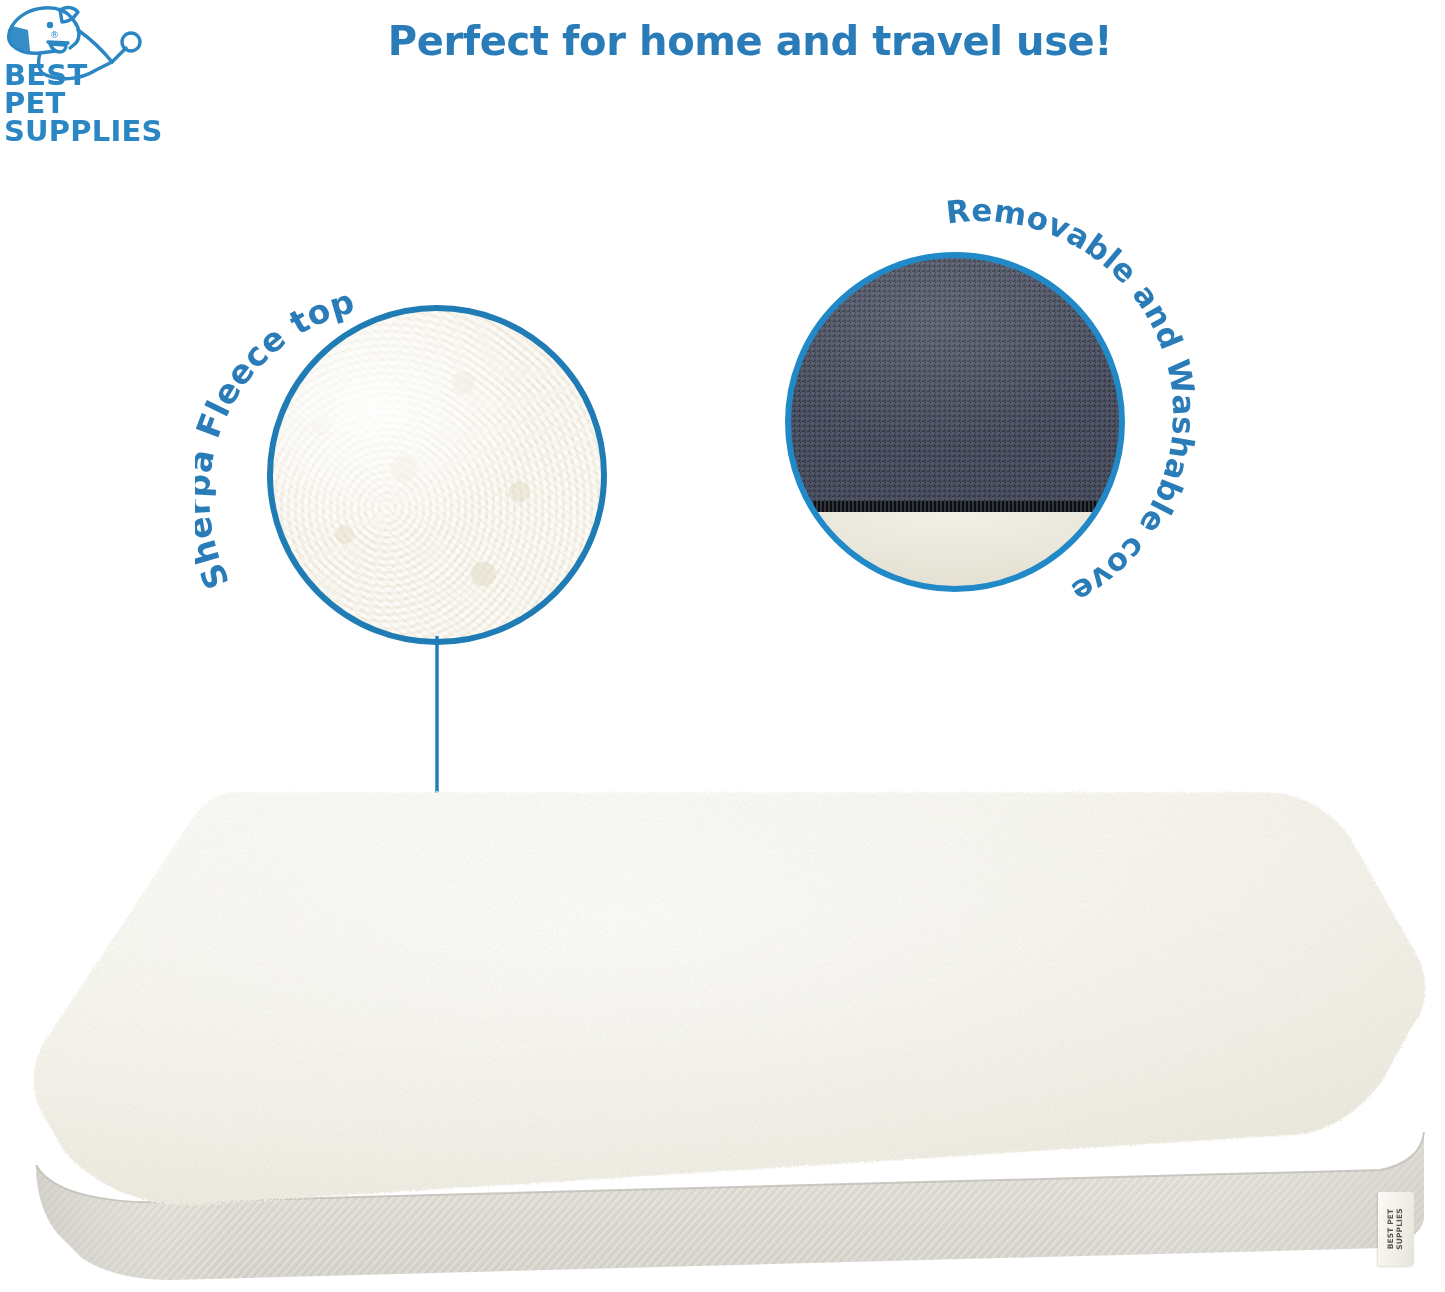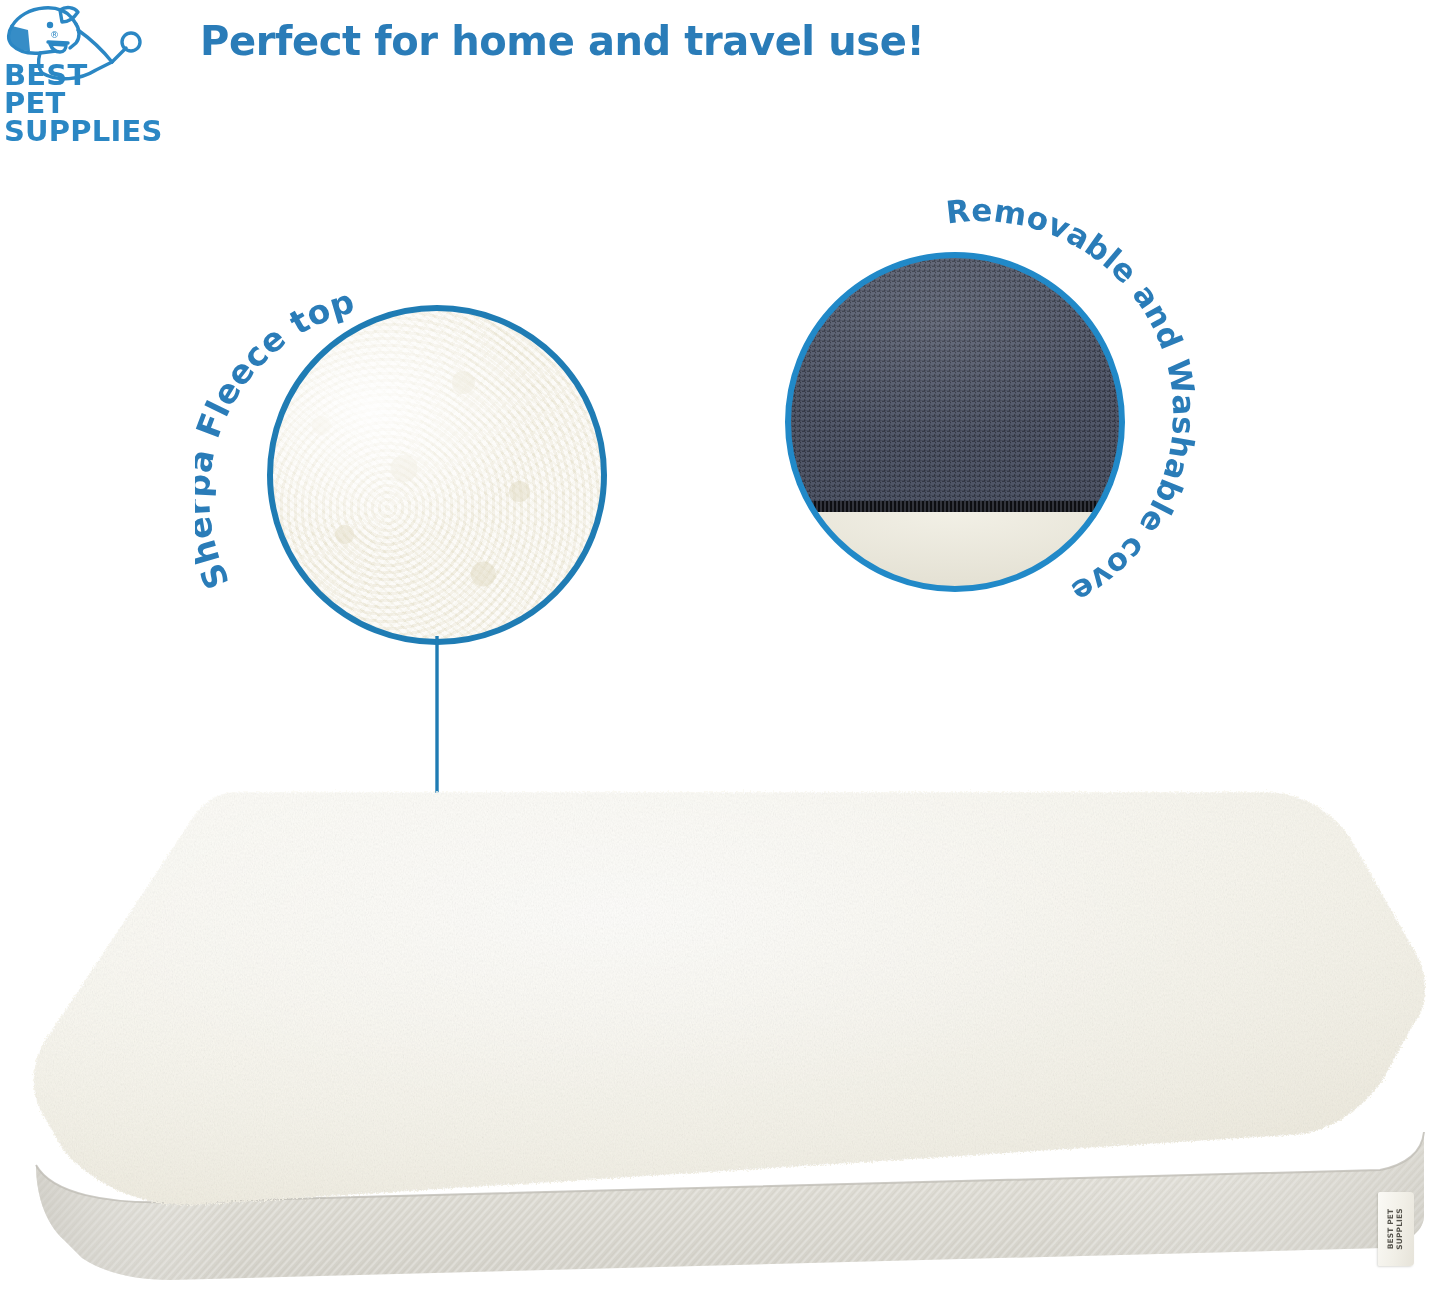--- a/index.html
+++ b/index.html
@@ -40,20 +40,21 @@
     font-family: "DejaVu Sans", sans-serif;
     white-space: pre-line;
   }
 
   
   #headline {
     position: absolute;
     left: 200px;
     top: 18px;
     width: 1100px;
+    text-align: center;
     font-size: 40px;
     font-weight: bold;
     letter-spacing: -0.4px;
     color: #2a7cb8;
     font-family: "DejaVu Sans", sans-serif;
   }
 
   
   .callout {
     position: absolute;

